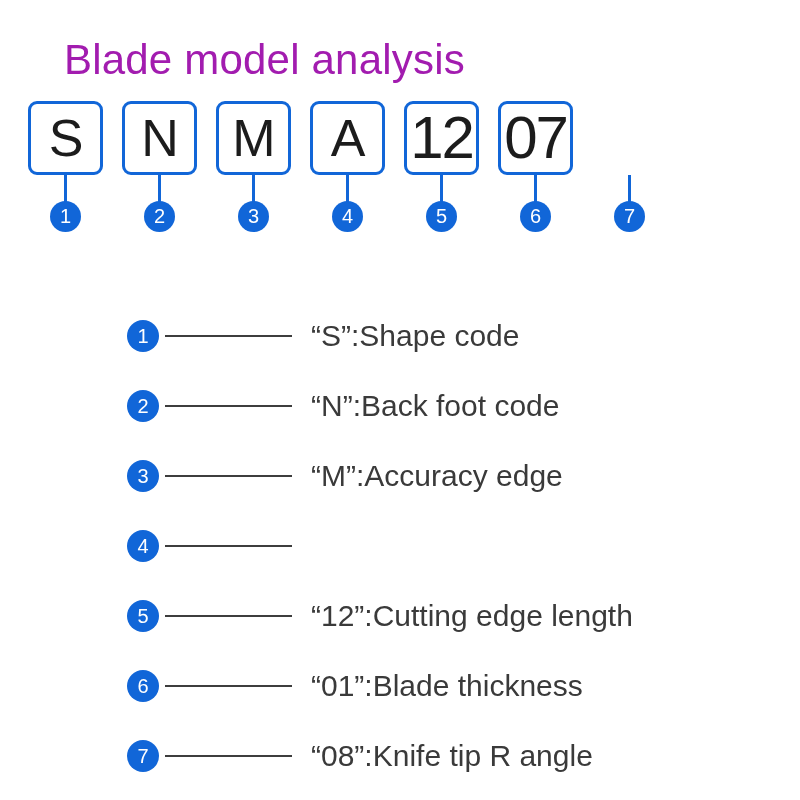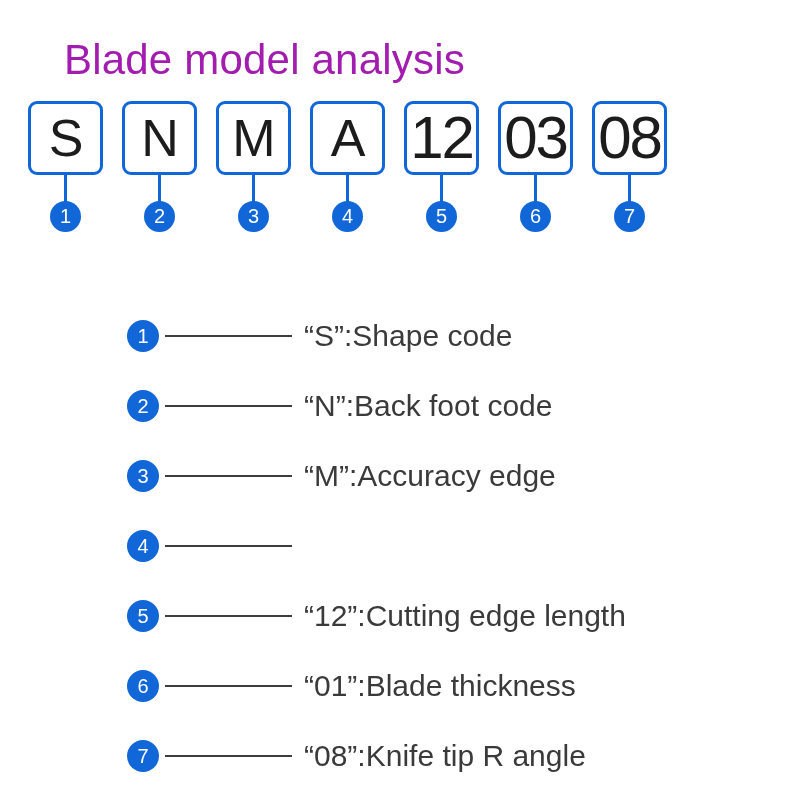--- a/index.html
+++ b/index.html
@@ -119,21 +119,21 @@
   }
   .legend-line {
     flex: 0 0 auto;
     width: 127px;
     height: 2px;
     background: #3d3d3d;
     margin-left: 6px;
   }
   .legend-text {
     flex: 0 0 auto;
-    margin-left: 12px;
+    margin-left: 19px;
     font-size: 30px;
     line-height: 34px;
     color: #3a3a3a;
     white-space: nowrap;
   }
 </style>
 </head>
 <body>
 
 <div class="title">Blade model analysis</div>
@@ -175,30 +175,27 @@
   <div class="code-cell">
     <div class="code-box narrow">
       <span class="code-text">12</span>
     </div>
     <div class="connector"></div>
     <div class="badge">5</div>
   </div>
 
   <div class="code-cell">
     <div class="code-box narrow">
-      <span class="code-text">03</span>
+      <span class="code-text">07</span>
     </div>
     <div class="connector"></div>
     <div class="badge">6</div>
   </div>
 
   <div class="code-cell">
-    <div class="code-box narrow">
-      <span class="code-text">08</span>
-    </div>
     <div class="connector"></div>
     <div class="badge">7</div>
   </div>
 
 </div>
 
 <div class="legend">
 
   <div class="legend-row">
     <div class="legend-badge">1</div>

